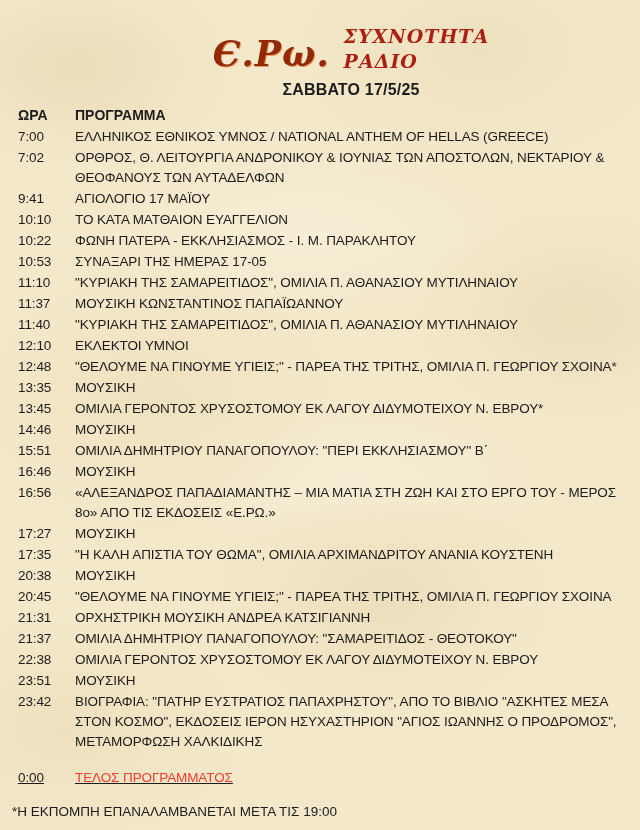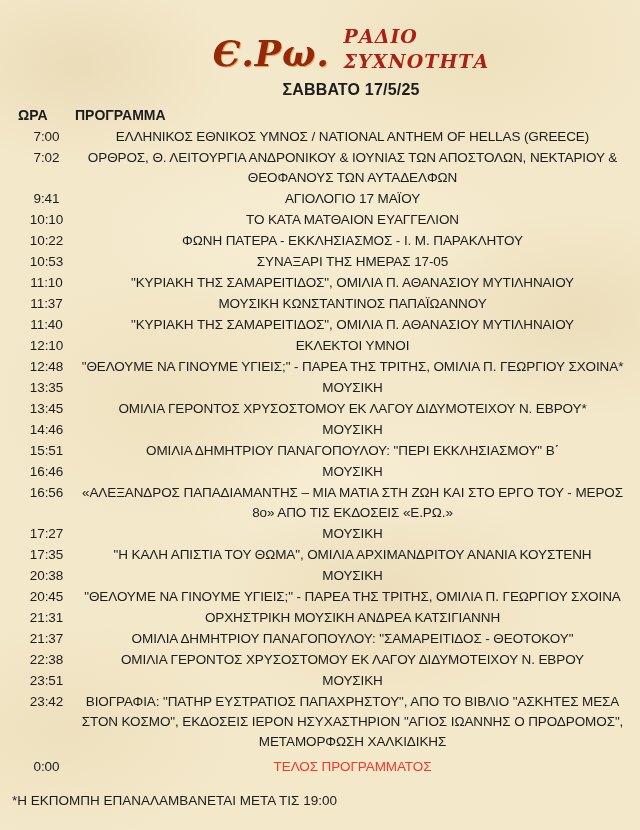--- a/index.html
+++ b/index.html
@@ -69,52 +69,52 @@
   .cols-header {
     display: flex;
     margin-top: 6px;
     line-height: 20px;
     font-weight: bold;
     font-size: 14px;
   }
   .col-time { width: 57px; flex: none; }
   .col-program { width: 555px; flex: none; text-align: left; }
   
-  .schedule { margin-top: 2px; text-align: center; }
+  .schedule { margin-top: 2px; }
   .row {
     display: flex;
     align-items: flex-start;
     margin-bottom: 1px;
     font-size: 13.5px;
     line-height: 20px;
     letter-spacing: -0.1px;
   }
   .time { width: 57px; flex: none; }
   .desc { width: 555px; flex: none; }
-  .row.end { margin-top: 5px; }
+  .row.end { margin-top: 16px; text-decoration: underline; }
   .row.end .desc { color: #ef3b2f; }
   
   .footer {
     margin-top: 15px;
     margin-left: -6px;
     font-size: 13.5px;
     line-height: 18px;
   }
 </style>
 </head>
 <body>
 
 <div class="page">
 
   <header class="header">
     <div class="logo-row">
       <div class="logo">Є.Ρω.</div>
       <div class="station-name">
+        <div>ΣΥΧΝΟΤΗΤΑ</div>
         <div>ΡΑΔΙΟ</div>
-        <div>ΣΥΧΝΟΤΗΤΑ</div>
       </div>
     </div>
     <div class="date">ΣΑΒΒΑΤΟ 17/5/25</div>
   </header>
 
   <div class="cols-header">
     <span class="col-time">ΩΡΑ</span>
     <span class="col-program">ΠΡΟΓΡΑΜΜΑ</span>
   </div>
 

